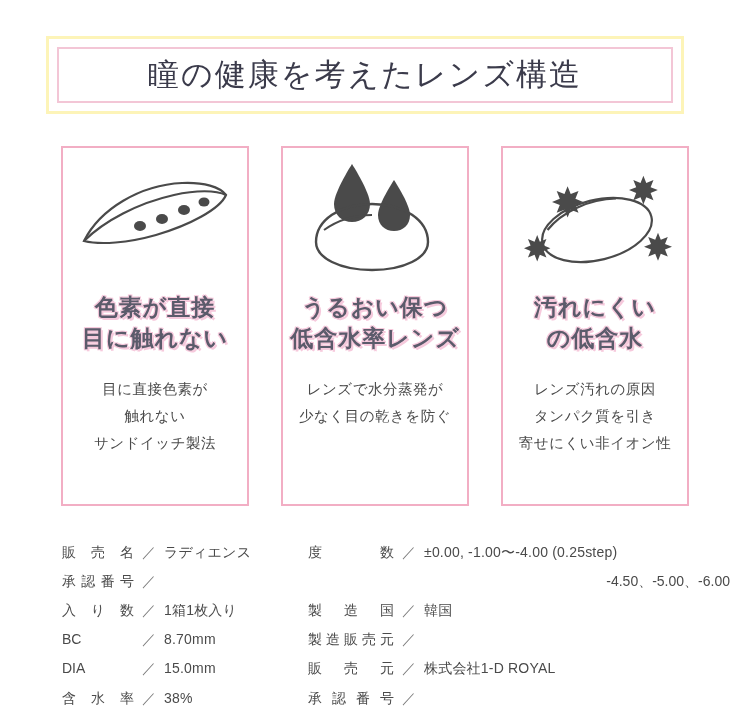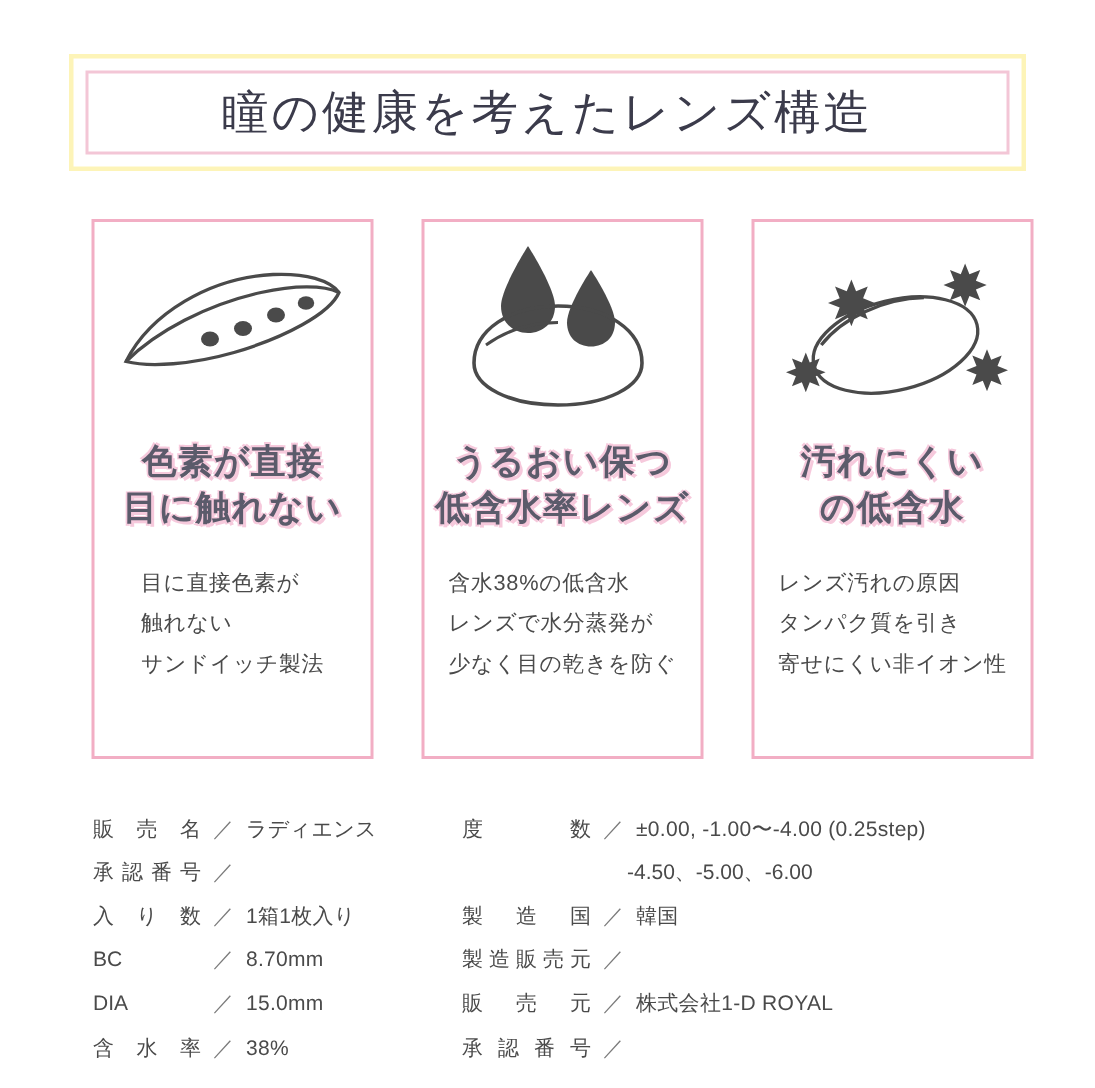--- a/index.html
+++ b/index.html
@@ -89,21 +89,21 @@
     color: #5b5b6b;
     text-shadow:
       2px 2px 0 #f6c9dc,
       -1px -1px 0 #f6c9dc,
       1px -1px 0 #f6c9dc,
       -1px 1px 0 #f6c9dc;
     margin-top: 4px;
   }
   .card-body {
     margin-top: 22px;
-    text-align: left;
+    text-align: center;
     font-size: 14.5px;
     line-height: 1.85;
     color: #4a4a4a;
     letter-spacing: 0.5px;
   }
 
   
   .specs {
     position: absolute;
     left: 0;
@@ -142,20 +142,21 @@
     padding: 0 8px;
     color: #7a7a7a;
   }
   .spec-value {
     letter-spacing: 0.2px;
   }
   .spec-cont {
     padding-left: 110px;
     line-height: 2.08;
     white-space: nowrap;
+    text-align: right;
   }
 </style>
 </head>
 <body>
 
 <div class="page">
 
   <div class="header-wrap">
     <div class="header-inner">
       <div class="header-title">瞳の健康を考えたレンズ構造</div>
@@ -194,21 +195,20 @@
           <path d="M26 84 C26 62, 50 46, 82 46 C114 46, 138 62, 138 84" fill="none" stroke="#4a4a4a" stroke-width="2.4"></path>
           <path d="M26 84 C26 100, 50 112, 82 112 C114 112, 138 100, 138 84" fill="none" stroke="#4a4a4a" stroke-width="2.4"></path>
           <path d="M34 72 C48 62, 64 57, 82 57" fill="none" stroke="#4a4a4a" stroke-width="2"></path>
         </svg>
       </div>
       <div class="card-heading">
         <div>うるおい保つ</div>
         <div>低含水率レンズ</div>
       </div>
       <div class="card-body">
-        <div>含水38%の低含水</div>
         <div>レンズで水分蒸発が</div>
         <div>少なく目の乾きを防ぐ</div>
       </div>
     </div>
 
     <div class="card">
       <div class="card-icon">
         <svg width="180" height="130" viewBox="0 0 180 130" aria-hidden="true">
           <g stroke="#4a4a4a" stroke-width="2.2" fill="none">
             <ellipse cx="92" cy="72" rx="56" ry="30" transform="rotate(-14 92 72)"></ellipse>

